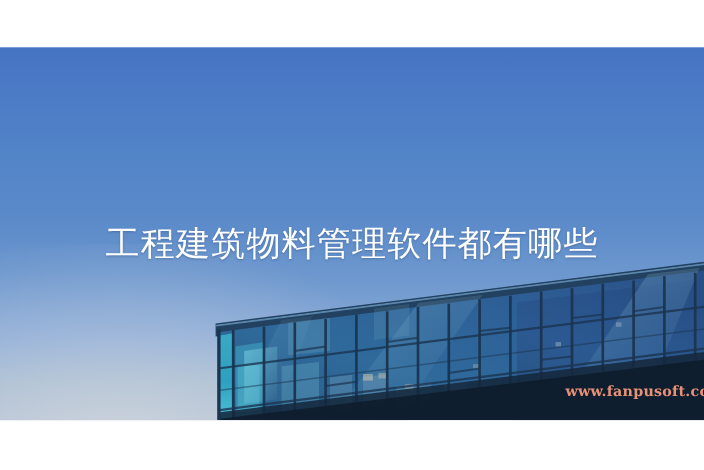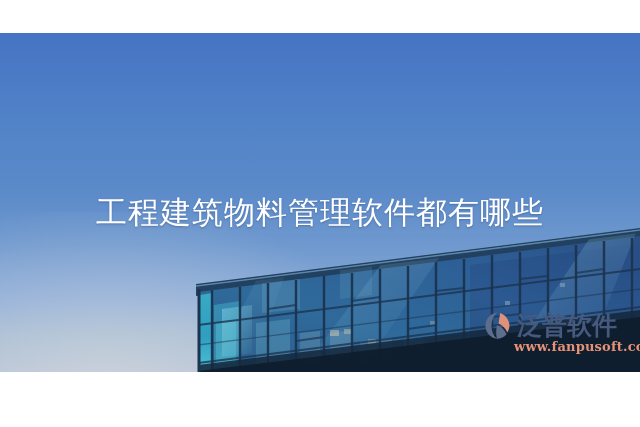--- a/index.html
+++ b/index.html
@@ -19,21 +19,21 @@
     width: 640px;
     height: 427px;
     background: #ffffff;
     overflow: hidden;
   }
 
   
   .photo {
     position: absolute;
     left: 0;
-    top: 33px;
+    top: 43px;
     width: 640px;
     height: 339px;
     overflow: hidden;
     background: linear-gradient(to bottom,
         #4574c4 0%,
         #4a78c5 8%,
         #5183c8 26%,
         #5b8ac9 46%,
         #6e98ce 62%,
         #8aaad6 78%,
@@ -244,25 +244,17 @@
       <g clip-path="url(#roofClip)">
         <line x1="196" y1="253" x2="640" y2="197" stroke="#6e9ec4" stroke-width="1.6" opacity="0.75"></line>
       </g>
 
       <line x1="199" y1="256" x2="199" y2="339" stroke="#1b3450" stroke-width="3"></line>
     </svg>
 
     <div class="title">工程建筑物料管理软件都有哪些</div>
 
     <div class="logo">
-      <div class="logo-row">
-        <svg class="logo-mark" viewBox="0 0 30 29">
-          <path d="M13.5 1.2 C6.3 2.4 1.4 8.1 1.4 14.8 C1.4 21.4 6.2 27.0 13.3 28.0 C9.6 24.9 7.5 20.2 7.5 14.9 C7.5 9.4 9.7 4.5 13.5 1.2 Z" fill="#5d6d8c"></path>
-          <path d="M16.2 2.0 C21.6 4.0 25.4 8.9 25.4 14.6 C25.4 17.1 24.7 19.4 23.4 21.3 C21.4 17.3 18.4 14.2 14.6 12.5 C15.2 8.6 15.6 5.0 16.2 2.0 Z" fill="#e0917a"></path>
-          <path d="M13.0 14.0 C17.2 15.6 20.7 18.9 22.6 23.2 C20.3 26.0 16.7 27.8 12.9 27.8 C11.8 24.0 12.0 18.7 13.0 14.0 Z" fill="#5d6d8c"></path>
-        </svg>
-        <span class="logo-word">泛普软件</span>
-      </div>
       <div class="logo-url">www.fanpusoft.com</div>
     </div>
 
   </div>
 </div>
 
 </body></html>

